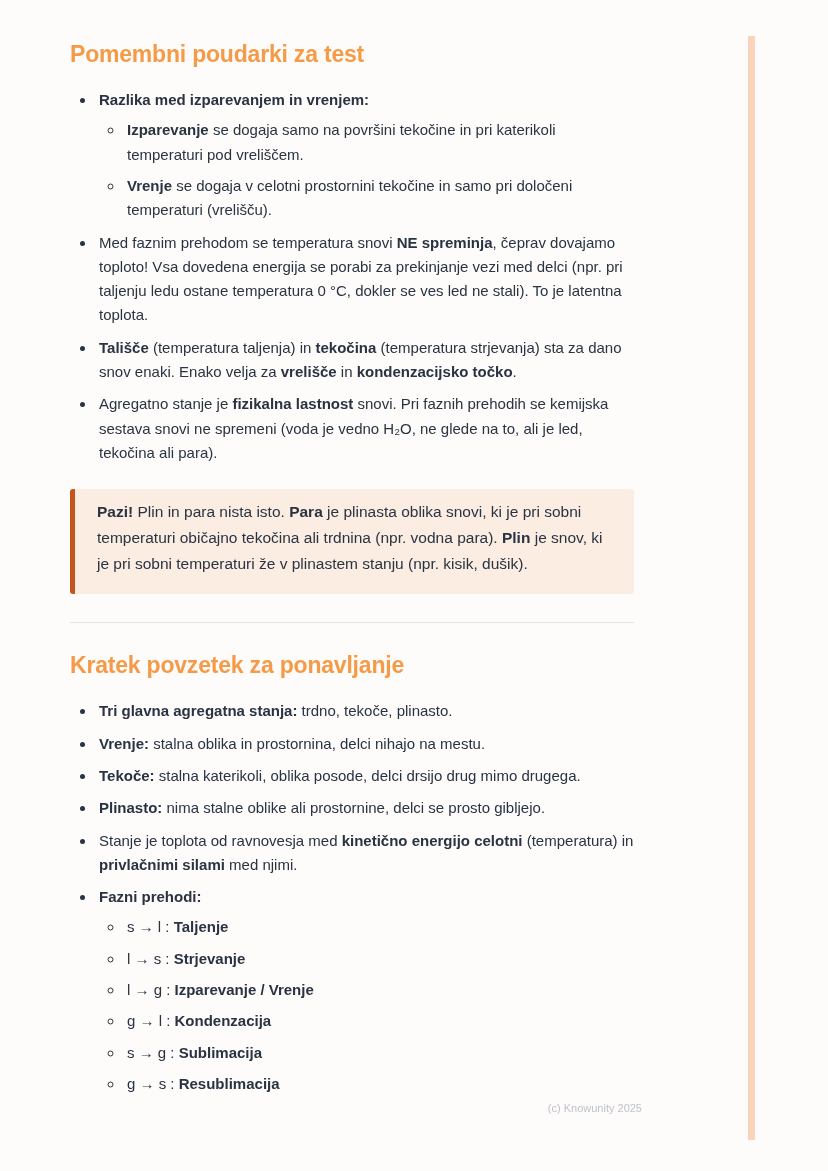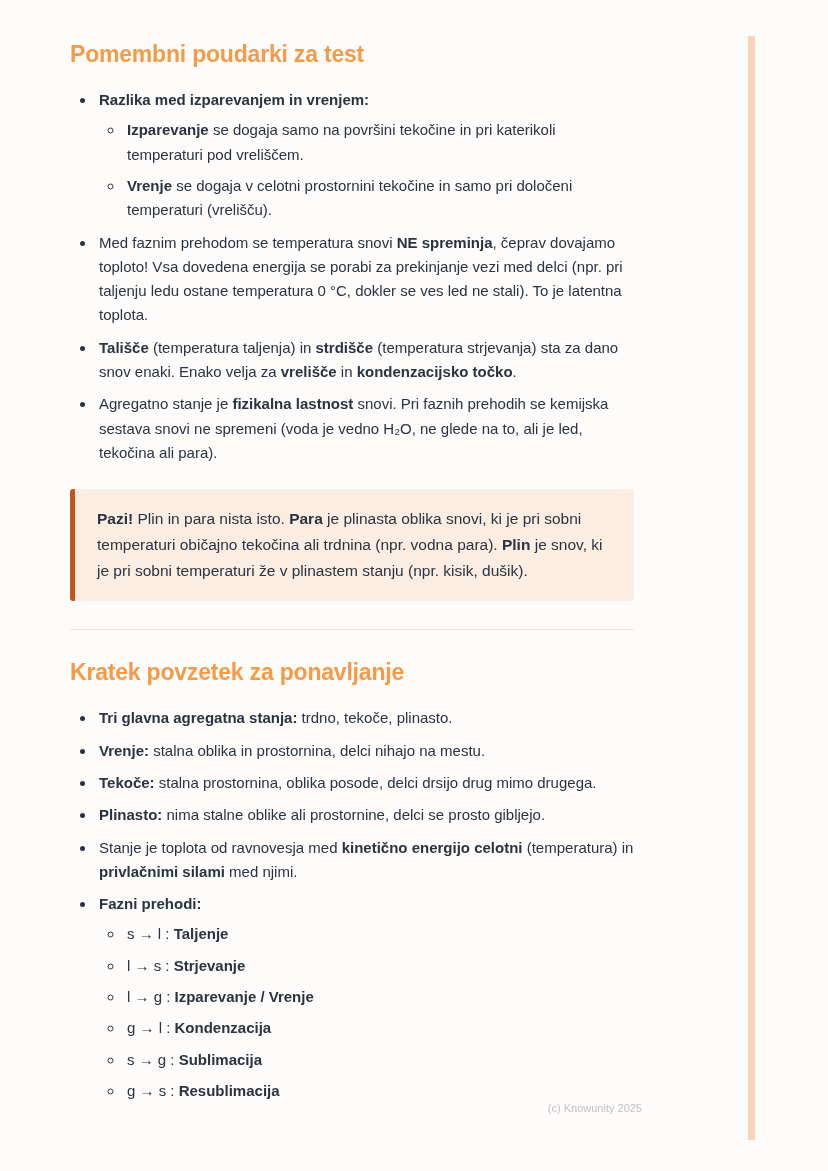--- a/index.html
+++ b/index.html
@@ -35,21 +35,21 @@
     padding-left: 25px;
     margin-top: 6px;
   }
   .sub-list > li { margin-bottom: 7px; padding-left: 3px; }
   strong { font-weight: 700; }
   .callout {
     margin-top: 24px;
     background: var(--callout-bg, #FBEDE2);
     border-left: 5px solid var(--callout-border, #C4551D);
     border-radius: 3px;
-    padding: 17px 24px 17px 22px;
+    padding: 10px 24px 17px 22px;
   }
   .callout-text { font-size: 15.5px; line-height: 1.68; }
   .divider {
     border: none;
     border-top: 1px solid var(--divider-color, #E8E5E0);
     margin: 28px 0;
   }
   .edge-bar {
     position: absolute;
     left: 748px;
@@ -75,36 +75,36 @@
   <main class="content">
 
     <section class="doc-section">
       <h1 class="section-title">Pomembni poudarki za test</h1>
       <ul class="bullet-list" id="list-0">
           <li><strong>Razlika med izparevanjem in vrenjem:</strong><ul class="sub-list">
               <li><strong>Izparevanje</strong><span> se dogaja samo na površini tekočine in pri katerikoli temperaturi pod vreliščem.</span></li>
               <li><strong>Vrenje</strong><span> se dogaja v celotni prostornini tekočine in samo pri določeni temperaturi (vrelišču).</span></li>
             </ul></li>
           <li><span>Med faznim prehodom se temperatura snovi </span><strong>NE spreminja</strong><span>, čeprav dovajamo toploto! Vsa dovedena energija se porabi za prekinjanje vezi med delci (npr. pri taljenju ledu ostane temperatura 0 °C, dokler se ves led ne stali). To je latentna toplota.</span></li>
-          <li><strong>Tališče</strong><span> (temperatura taljenja) in </span><strong>strdišče</strong><span> (temperatura strjevanja) sta za dano snov enaki. Enako velja za </span><strong>vrelišče</strong><span> in </span><strong>kondenzacijsko točko</strong><span>.</span></li>
+          <li><strong>Tališče</strong><span> (temperatura taljenja) in </span><strong>tekočina</strong><span> (temperatura strjevanja) sta za dano snov enaki. Enako velja za </span><strong>vrelišče</strong><span> in </span><strong>kondenzacijsko točko</strong><span>.</span></li>
           <li><span>Agregatno stanje je </span><strong>fizikalna lastnost</strong><span> snovi. Pri faznih prehodih se kemijska sestava snovi ne spremeni (voda je vedno H₂O, ne glede na to, ali je led, tekočina ali para).</span></li>
         </ul>
       <aside class="callout">
         <p class="callout-text" id="callout-text"><strong>Pazi!</strong><span> Plin in para nista isto. </span><strong>Para</strong><span> je plinasta oblika snovi, ki je pri sobni temperaturi običajno tekočina ali trdnina (npr. vodna para). </span><strong>Plin</strong><span> je snov, ki je pri sobni temperaturi že v plinastem stanju (npr. kisik, dušik).</span></p>
       </aside>
     </section>
 
     <hr class="divider">
 
     <section class="doc-section">
       <h1 class="section-title">Kratek povzetek za ponavljanje</h1>
       <ul class="bullet-list" id="list-1">
           <li><strong>Tri glavna agregatna stanja:</strong><span> trdno, tekoče, plinasto.</span></li>
           <li><strong>Vrenje:</strong><span> stalna oblika in prostornina, delci nihajo na mestu.</span></li>
-          <li><strong>Tekoče:</strong><span> stalna prostornina, oblika posode, delci drsijo drug mimo drugega.</span></li>
+          <li><strong>Tekoče:</strong><span> stalna katerikoli, oblika posode, delci drsijo drug mimo drugega.</span></li>
           <li><strong>Plinasto:</strong><span> nima stalne oblike ali prostornine, delci se prosto gibljejo.</span></li>
           <li><span>Stanje je toplota od ravnovesja med </span><strong>kinetično energijo celotni</strong><span> (temperatura) in </span><strong>privlačnimi silami</strong><span> med njimi.</span></li>
           <li><strong>Fazni prehodi:</strong><ul class="sub-list">
               <li><span>s → l : </span><strong>Taljenje</strong></li>
               <li><span>l → s : </span><strong>Strjevanje</strong></li>
               <li><span>l → g : </span><strong>Izparevanje / Vrenje</strong></li>
               <li><span>g → l : </span><strong>Kondenzacija</strong></li>
               <li><span>s → g : </span><strong>Sublimacija</strong></li>
               <li><span>g → s : </span><strong>Resublimacija</strong></li>
             </ul></li>

